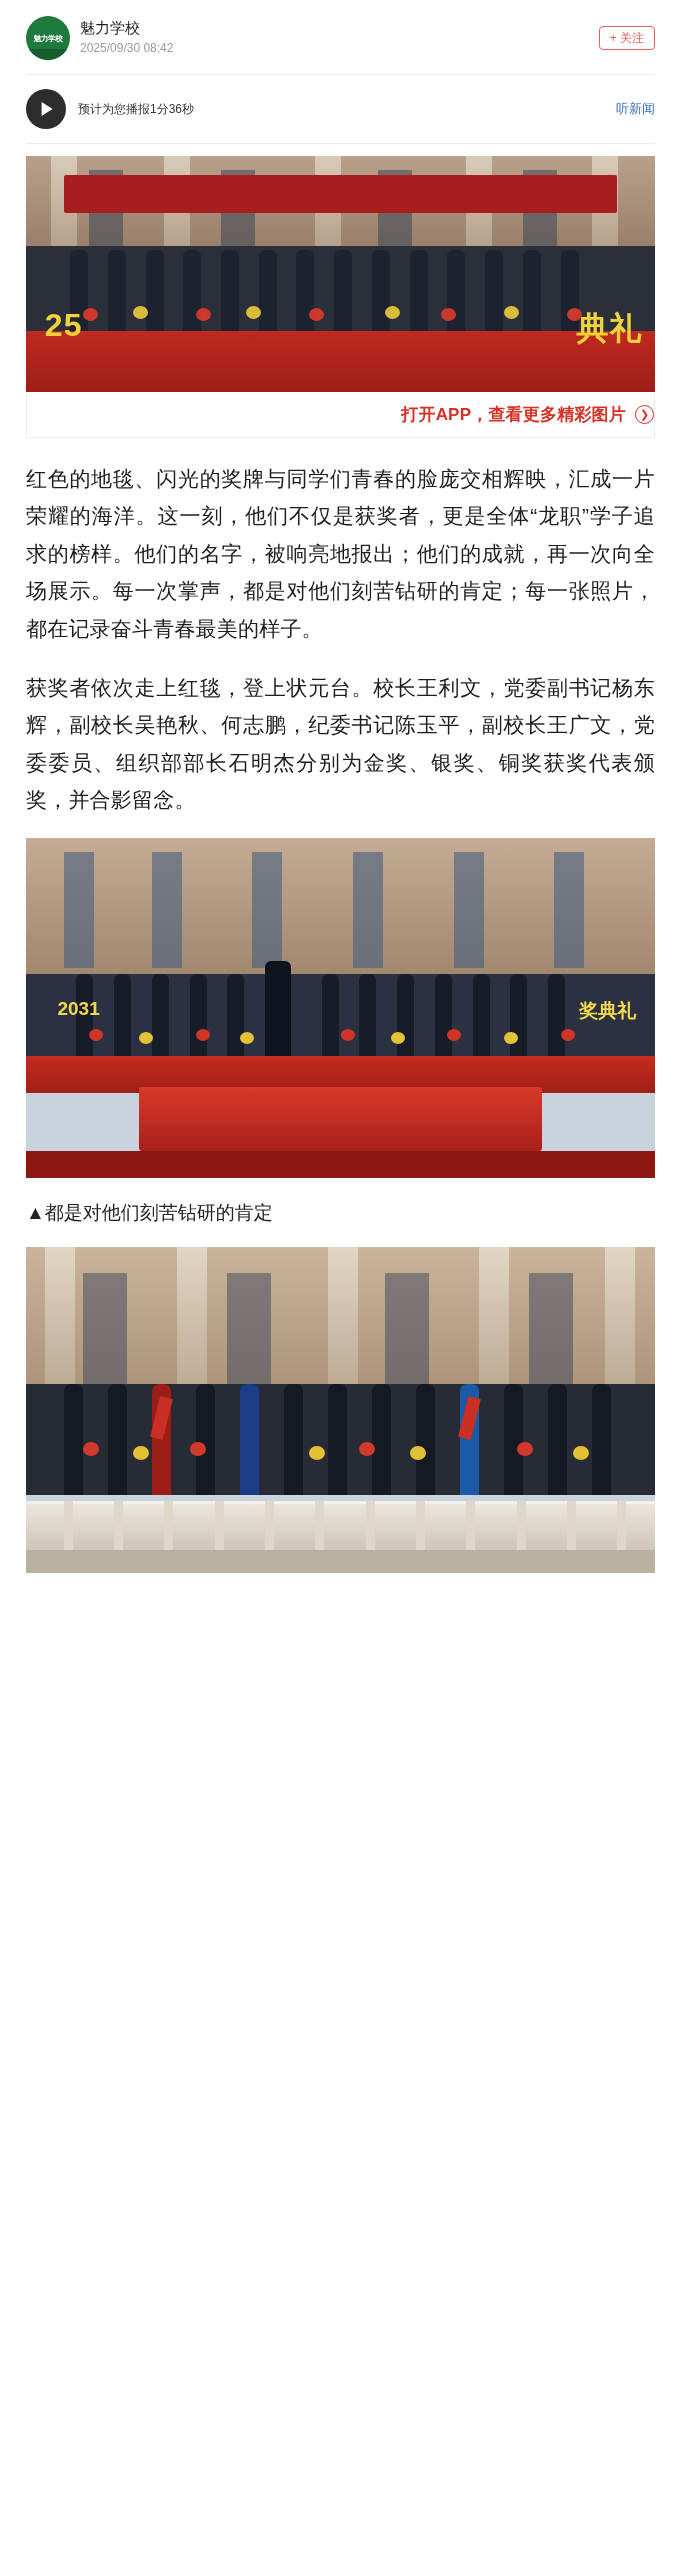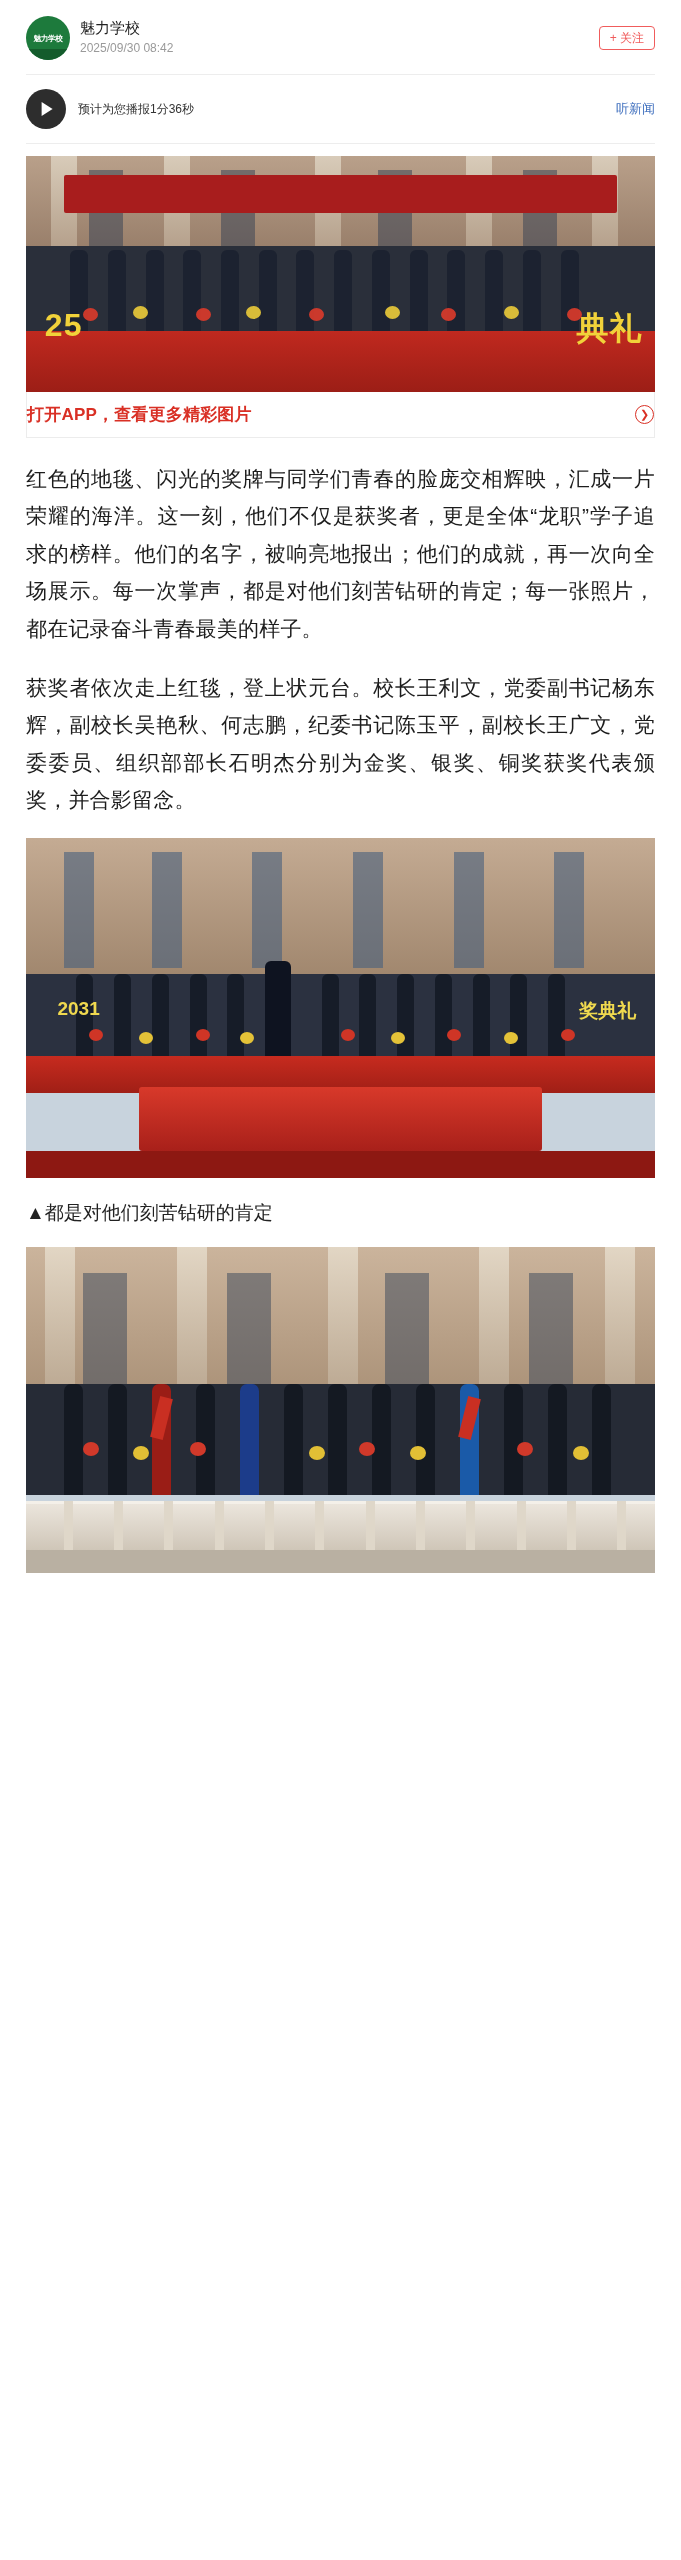--- a/index.html
+++ b/index.html
@@ -160,21 +160,21 @@
   .photo-2 { height: 340px; }
   .photo-3 { height: 326px; }
 
   .caption-bar {
     width: 629px;
     background: #fff;
     border: 1px solid #ececec;
     border-top: none;
     display: flex;
     align-items: center;
-    justify-content: space-between;
+    justify-content: flex-end;
     padding: 11px 0;
   }
   .caption-bar .cap-txt {
     font-size: 17px;
     color: #d93025;
     font-weight: bold;
     letter-spacing: 0.2px;
   }
   .caption-bar .chev {
     display: inline-flex;

